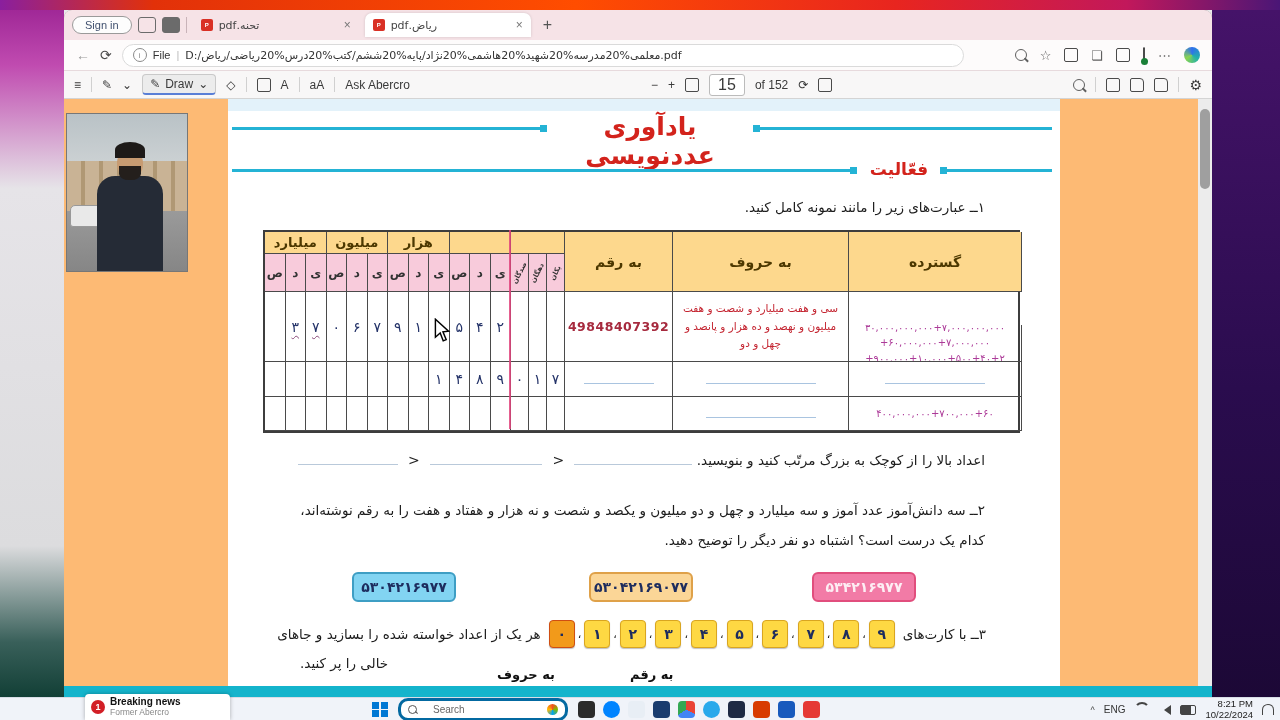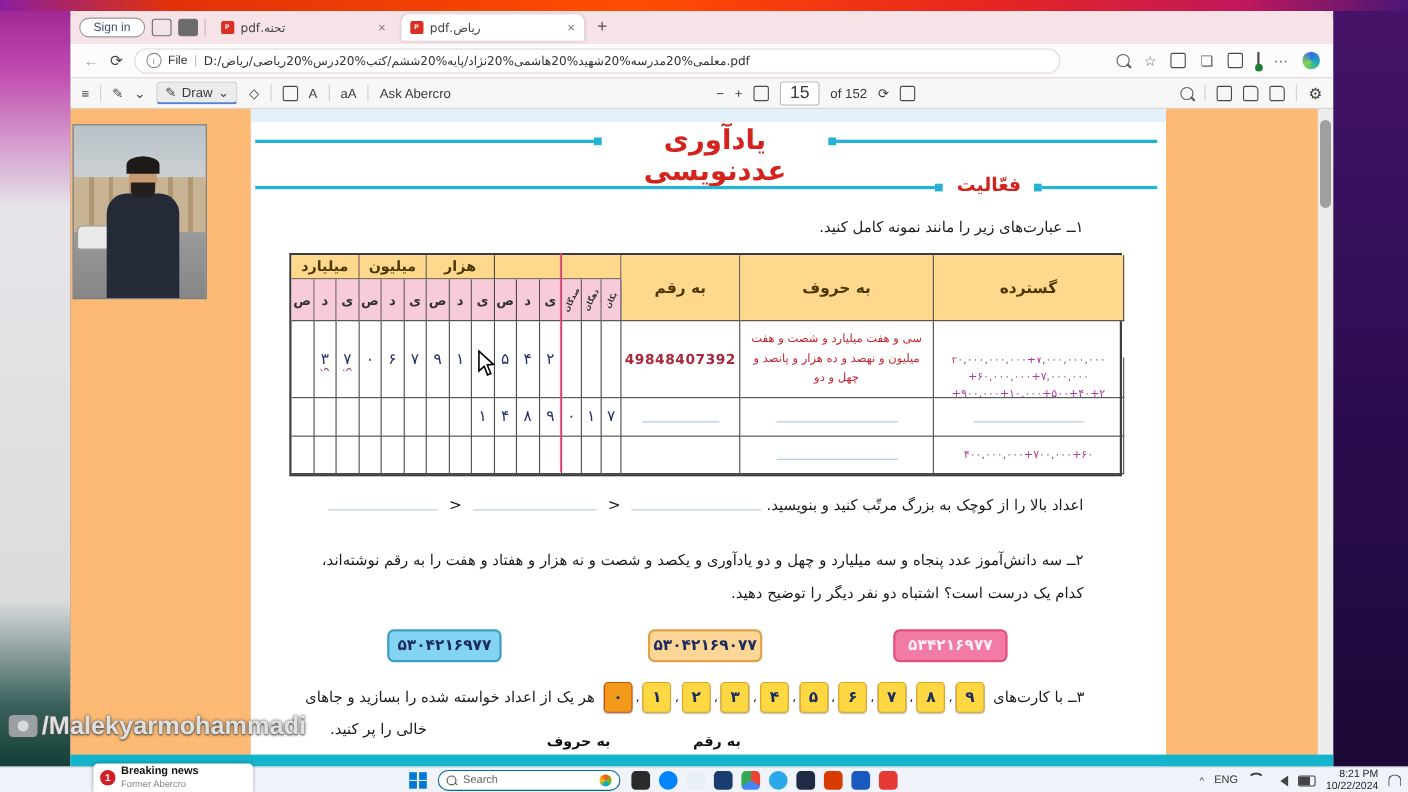--- a/index.html
+++ b/index.html
@@ -118,22 +118,22 @@
   .wm{position:absolute;left:8px;top:646px;display:flex;align-items:center;gap:4px;
     color:rgba(235,235,235,.92);font-size:23px;font-weight:bold;text-shadow:0 0 3px #555,0 1px 2px #444;}
   .wmicon{width:26px;height:20px;border-radius:4px;background:#9aa0a4;box-shadow:0 0 2px #555;position:relative;}
   .wmicon:after{content:"";position:absolute;left:8px;top:5px;width:10px;height:10px;border-radius:50%;background:#d7dadd;}
   .cursor{position:absolute;left:432px;top:318px;}
   
   .taskbar{position:absolute;left:0;top:697px;width:1280px;height:23px;background:#f0f3f9;
     border-top:1px solid #d8dde6;display:flex;align-items:center;}
   .tb-start{margin-left:372px;width:16px;height:16px;display:grid;grid-template-columns:7px 7px;gap:1.5px;}
   .tb-start div{background:#0078d4;width:7px;height:7px;}
-  .tb-search{margin-left:10px;width:150px;height:17px;border:1px solid #0369a1;border-radius:10px;background:#fff;
-    display:flex;align-items:center;gap:6px;padding:0 7px;font-size:10px;color:#666;}
+  .tb-search{margin-left:10px;width:150px;height:17px;border:3px solid #0369a1;border-radius:10px;background:#fff;
+    display:flex;align-items:center;gap:16px;padding:0 7px;font-size:10px;color:#666;}
   .tb-mag{position:relative;width:7px;height:7px;border:1.2px solid #555;border-radius:50%;flex:none;}
   .tb-mag:after{content:"";position:absolute;left:6px;top:6px;width:3px;height:1.2px;background:#555;transform:rotate(45deg);}
   .tb-bing{margin-left:auto;width:11px;height:11px;border-radius:50%;background:conic-gradient(#f25022,#7fba00,#00a4ef,#ffb900,#f25022);}
   .tb-icons{display:flex;align-items:center;gap:8px;margin-left:10px;}
   .tbi{width:17px;height:17px;border-radius:4px;}
   .tray{margin-left:auto;display:flex;align-items:center;gap:9px;padding-right:6px;font-size:10px;color:#333;}
   .chev{font-size:9px;color:#444;}
   .wifi{border:2px solid #444;border-color:#444 transparent transparent transparent;border-radius:50%;width:12px;height:12px;}
   .vol{width:0;height:0;border:5px solid transparent;border-right:7px solid #444;}
   .batt{width:14px;height:8px;border:1px solid #444;border-radius:2px;background:linear-gradient(90deg,#444 70%,transparent 70%);}
@@ -363,21 +363,21 @@
 
         <div class="bodytxt" style="right:75px;top:353px;white-space:nowrap;">
           <span>اعداد بالا را از کوچک به بزرگ مرتّب کنید و بنویسید.</span>
           <span class="ordline" style="width:118px;"></span>
           <span class="ltsym">&lt;</span>
           <span class="ordline" style="width:112px;"></span>
           <span class="ltsym">&lt;</span>
           <span class="ordline" style="width:100px;"></span>
         </div>
 
-        <div class="bodytxt" style="right:75px;top:403px;width:700px;text-align:right;">۲ــ سه دانش‌آموز عدد پنجاه و سه میلیارد و چهل و دو یادآوری و یکصد و شصت و نه هزار و هفتاد و هفت را به رقم نوشته‌اند،</div>
+        <div class="bodytxt" style="right:75px;top:403px;width:700px;text-align:right;">۲ــ سه دانش‌آموز عدد آموز و سه میلیارد و چهل و دو میلیون و یکصد و شصت و نه هزار و هفتاد و هفت را به رقم نوشته‌اند،</div>
         <div class="bodytxt" style="right:75px;top:433px;">کدام یک درست است؟ اشتباه دو نفر دیگر را توضیح دهید.</div>
 
         <div class="numbox nb-blue" style="left:124px;">۵۳۰۴۲۱۶۹۷۷</div>
         <div class="numbox nb-orange" style="left:361px;">۵۳۰۴۲۱۶۹۰۷۷</div>
         <div class="numbox nb-pink" style="left:584px;">۵۳۴۲۱۶۹۷۷</div>
 
         <div class="cardsrow">
           <span class="c3txt">۳ــ با کارت‌های</span>
           <span id="cards" style="display:flex;flex-direction:row-reverse;align-items:center;margin:0 6px;">
               <span class="card">۹</span>
@@ -416,24 +416,20 @@
     <div class="ph-sky"></div>
     <div class="ph-bldg" style="background:repeating-linear-gradient(90deg,#c9b395 0 14px,#b09874 14px 18px);"></div>
     <div class="ph-road"></div>
     <div class="ph-car"></div>
     <div class="ph-body"></div>
     <div class="ph-head"></div>
     <div class="ph-hair"></div>
     <div class="ph-beard"></div>
   </div>
 
-  <div class="wm">
-    <span class="wmicon"></span>
-    <span>/Malekyarmohammadi</span>
-  </div>
 
   <div class="tealstrip"></div>
 
   <div class="taskbar">
     <div class="tb-start">
         <div></div>
         <div></div>
         <div></div>
         <div></div>
       </div>

